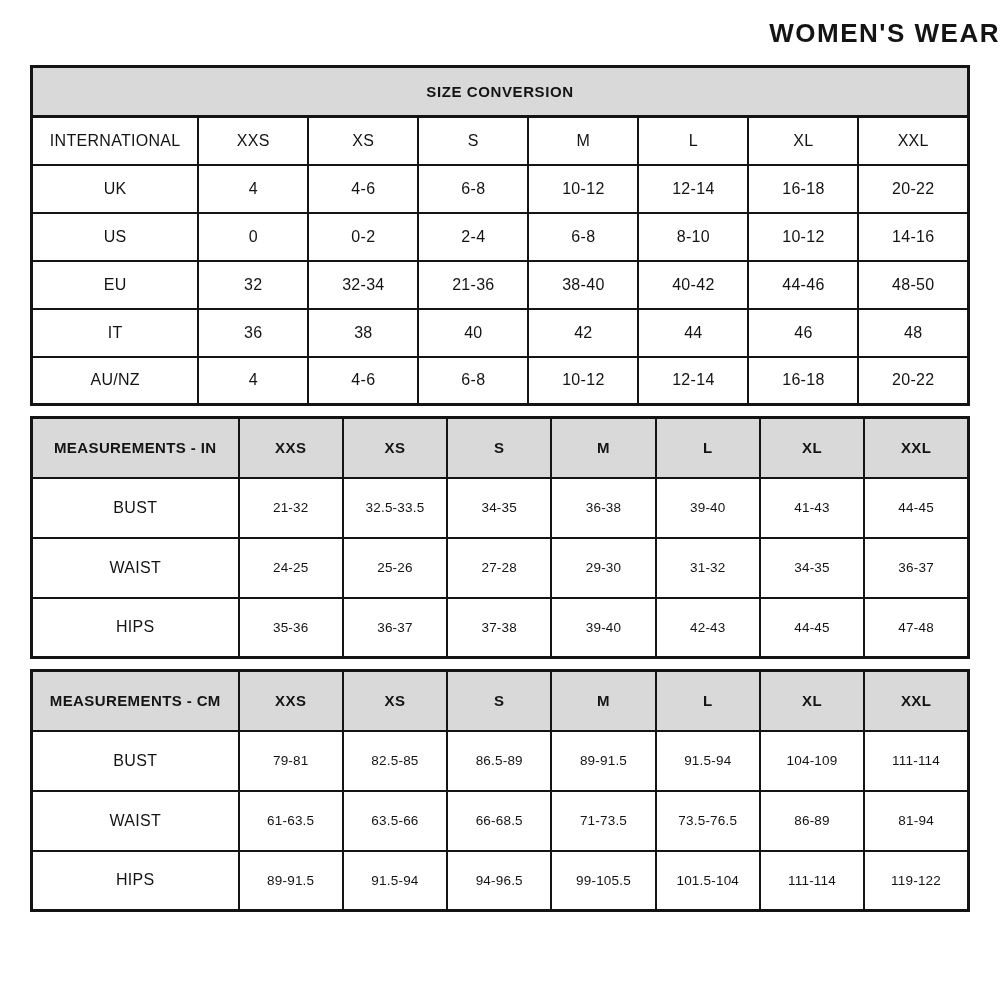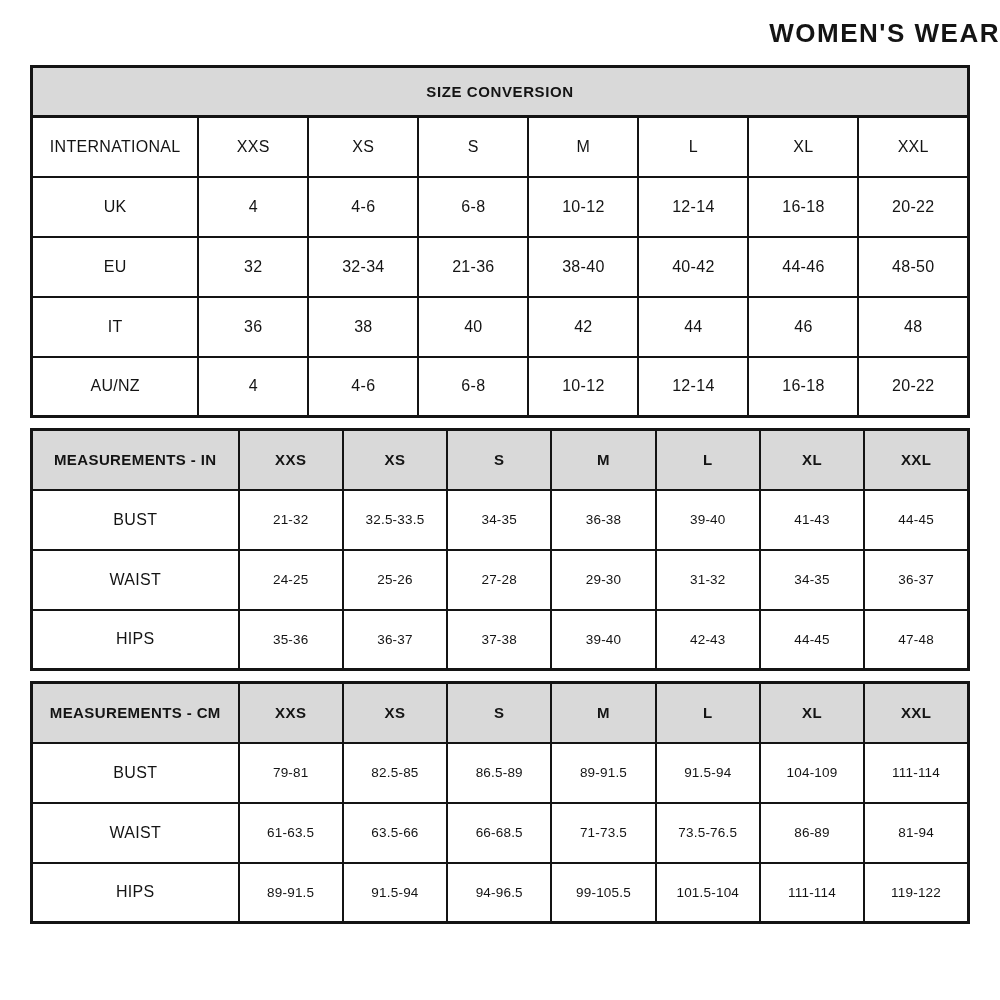--- a/index.html
+++ b/index.html
@@ -38,21 +38,21 @@
   
   .banner-row th {
     background: #d9d9d9;
     height: 50px;
     font-size: 15px;
     font-weight: 700;
     letter-spacing: 0.6px;
     border-bottom: 3px solid #141414;
   }
   
-  .tbl-sizes tbody tr { height: 60px; }
+  .tbl-sizes tbody tr { height: 48px; }
   .tbl-sizes tbody th, .tbl-sizes tbody td { font-size: 16px; letter-spacing: 0.3px; }
   .white-header th { background: #ffffff; font-weight: 400; }
   
   .tbl-meas tbody tr { height: 60px; }
   .gray-header th {
     background: #d9d9d9;
     font-weight: 700;
     font-size: 15px;
     letter-spacing: 0.4px;
     height: 50px;
@@ -98,20 +98,30 @@
           <td class="label">UK</td>
           <td class="value">4</td>
           <td class="value">4-6</td>
           <td class="value">6-8</td>
           <td class="value">10-12</td>
           <td class="value">12-14</td>
           <td class="value">16-18</td>
           <td class="value">20-22</td>
         </tr>
         <tr>
+          <td class="label">US</td>
+          <td class="value">0</td>
+          <td class="value">0-2</td>
+          <td class="value">2-4</td>
+          <td class="value">6-8</td>
+          <td class="value">8-10</td>
+          <td class="value">10-12</td>
+          <td class="value">14-16</td>
+        </tr>
+        <tr>
           <td class="label">EU</td>
           <td class="value">32</td>
           <td class="value">32-34</td>
           <td class="value">21-36</td>
           <td class="value">38-40</td>
           <td class="value">40-42</td>
           <td class="value">44-46</td>
           <td class="value">48-50</td>
         </tr>
         <tr>

